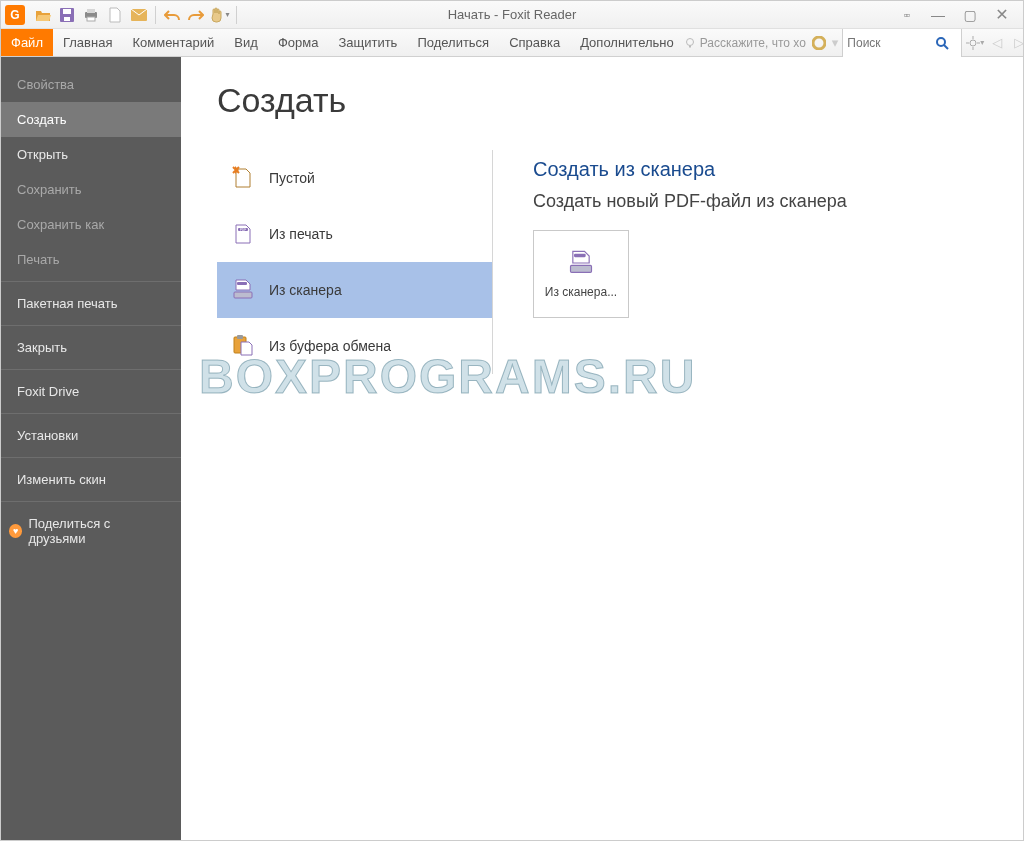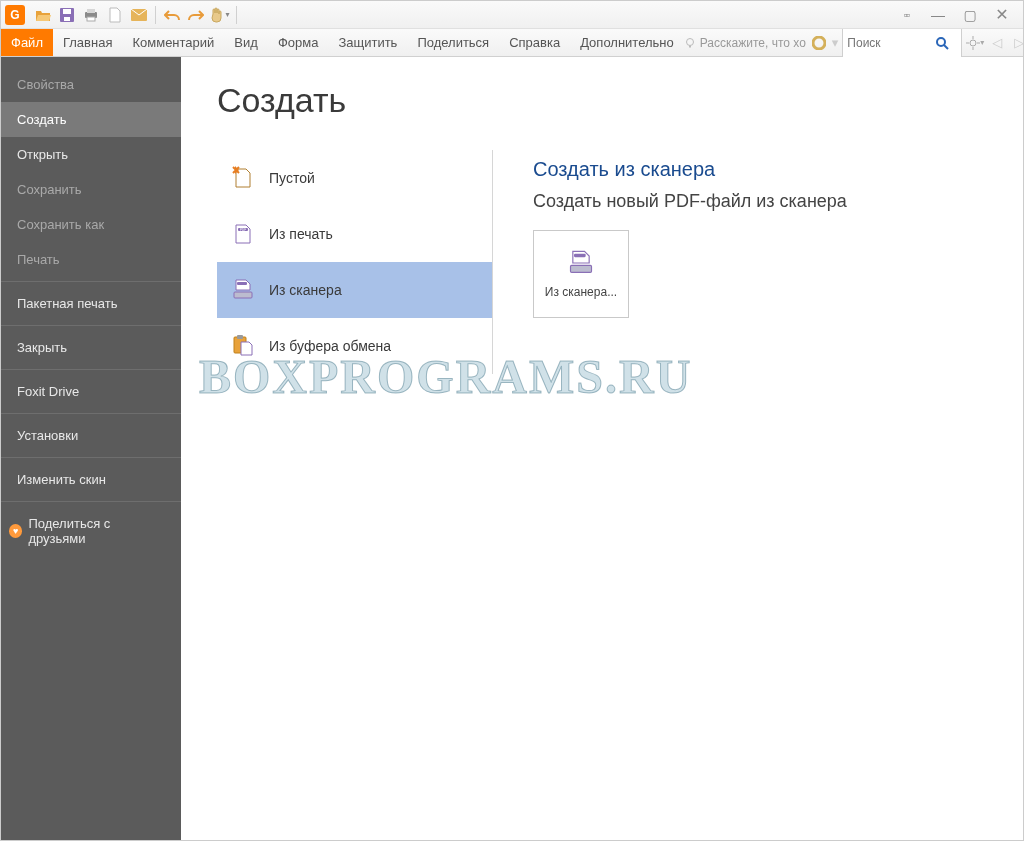--- a/index.html
+++ b/index.html
@@ -261,21 +261,21 @@
 
   .watermark {
     position: absolute;
     top: 348px;
     left: 198px;
     font-size: 48px;
     font-weight: 900;
     letter-spacing: 2px;
     color: rgba(120, 170, 190, 0.35);
     -webkit-text-stroke: 1px rgba(60,110,130,0.45);
-    font-family: Liberation Serif, serif;
+    font-family: Liberation Sans, sans-serif;
     pointer-events: none;
     white-space: nowrap;
   }
 
   .col-layout {
     display:flex;
     gap:0;
   }
 </style>
 </head>
@@ -326,20 +326,21 @@
       </svg>
   </div>
   <div class="tool">
     <svg width="14" height="16" viewBox="0 0 14 16">
         <path fill="#e8c98a" stroke="#c9a860" d="M3 7V3a1 1 0 012 0v3V2a1 1 0 012 0v4V3a1 1 0 012 0v4V5a1 1 0 012 0v6a4 4 0 01-4 4H6a4 4 0 01-4-4z"></path>
       </svg>
     <span style="font-size:8px;color:#888;margin-left:1px;">▾</span>
   </div>
   <div class="divider"></div>
 
+  <div class="title">Начать - Foxit Reader</div>
 
   <div class="win-controls">
     <span style="font-size:12px;letter-spacing:-2px;">▫▫<br></span>
     <span>—</span>
     <span>▢</span>
     <span style="font-size:16px;">✕</span>
   </div>
 </div>
 
 <div class="ribbon">

